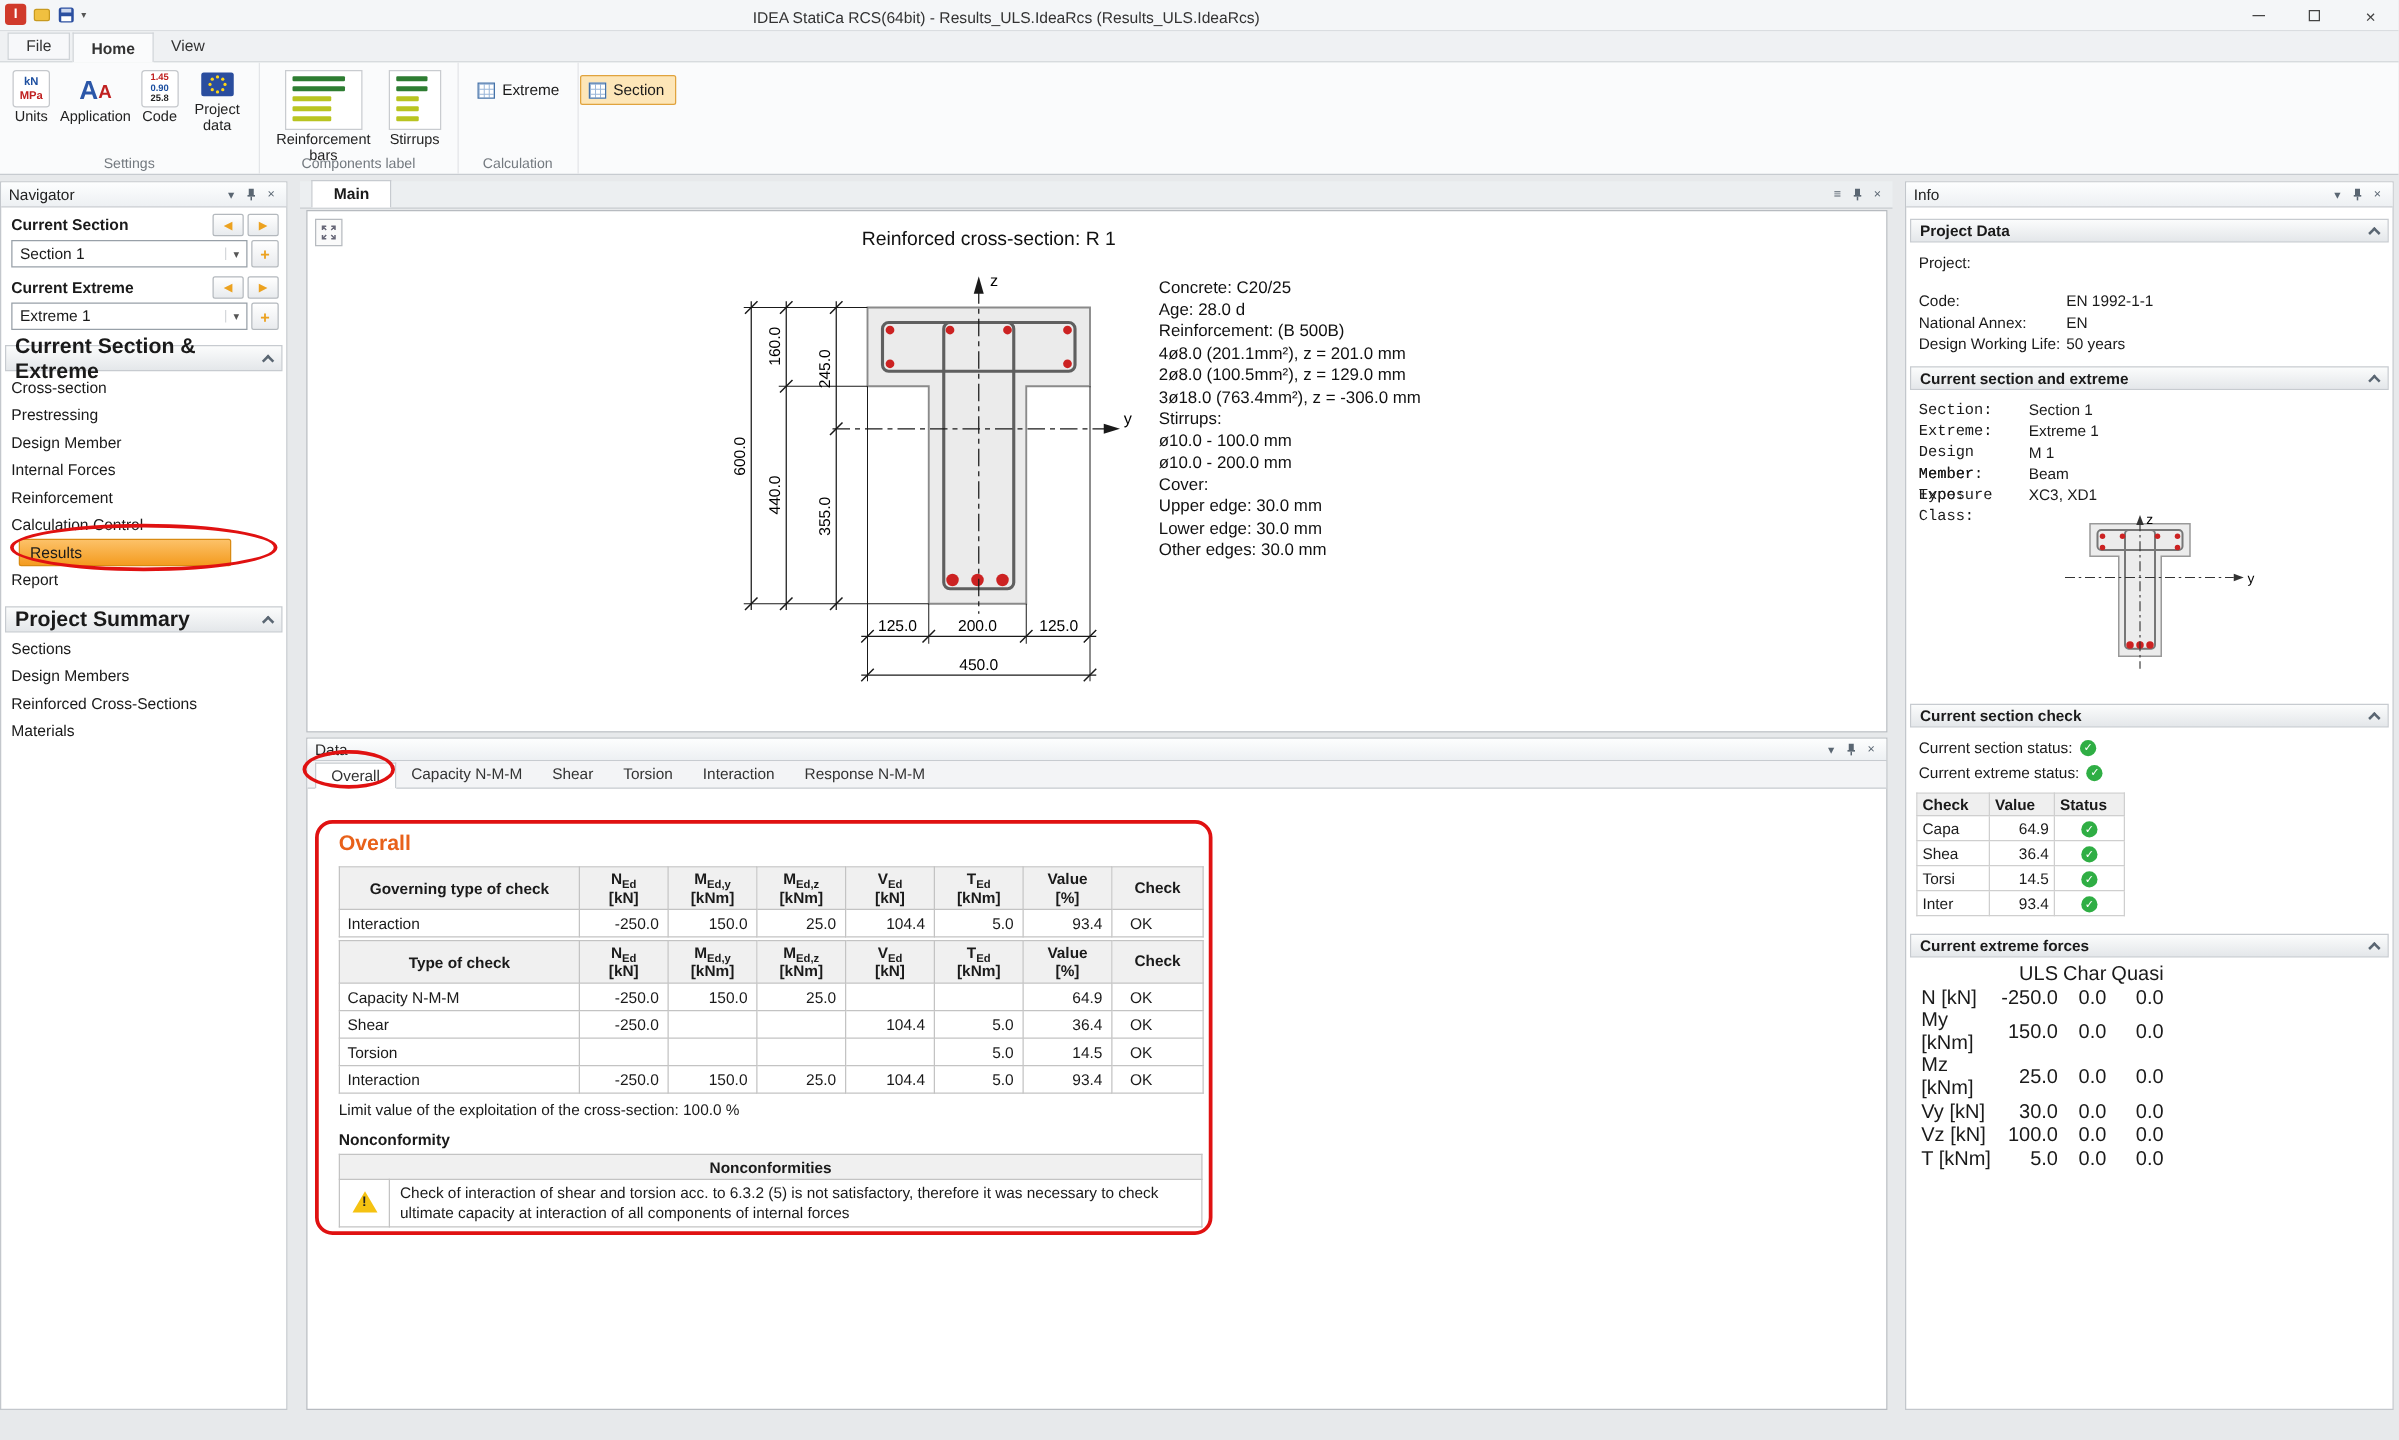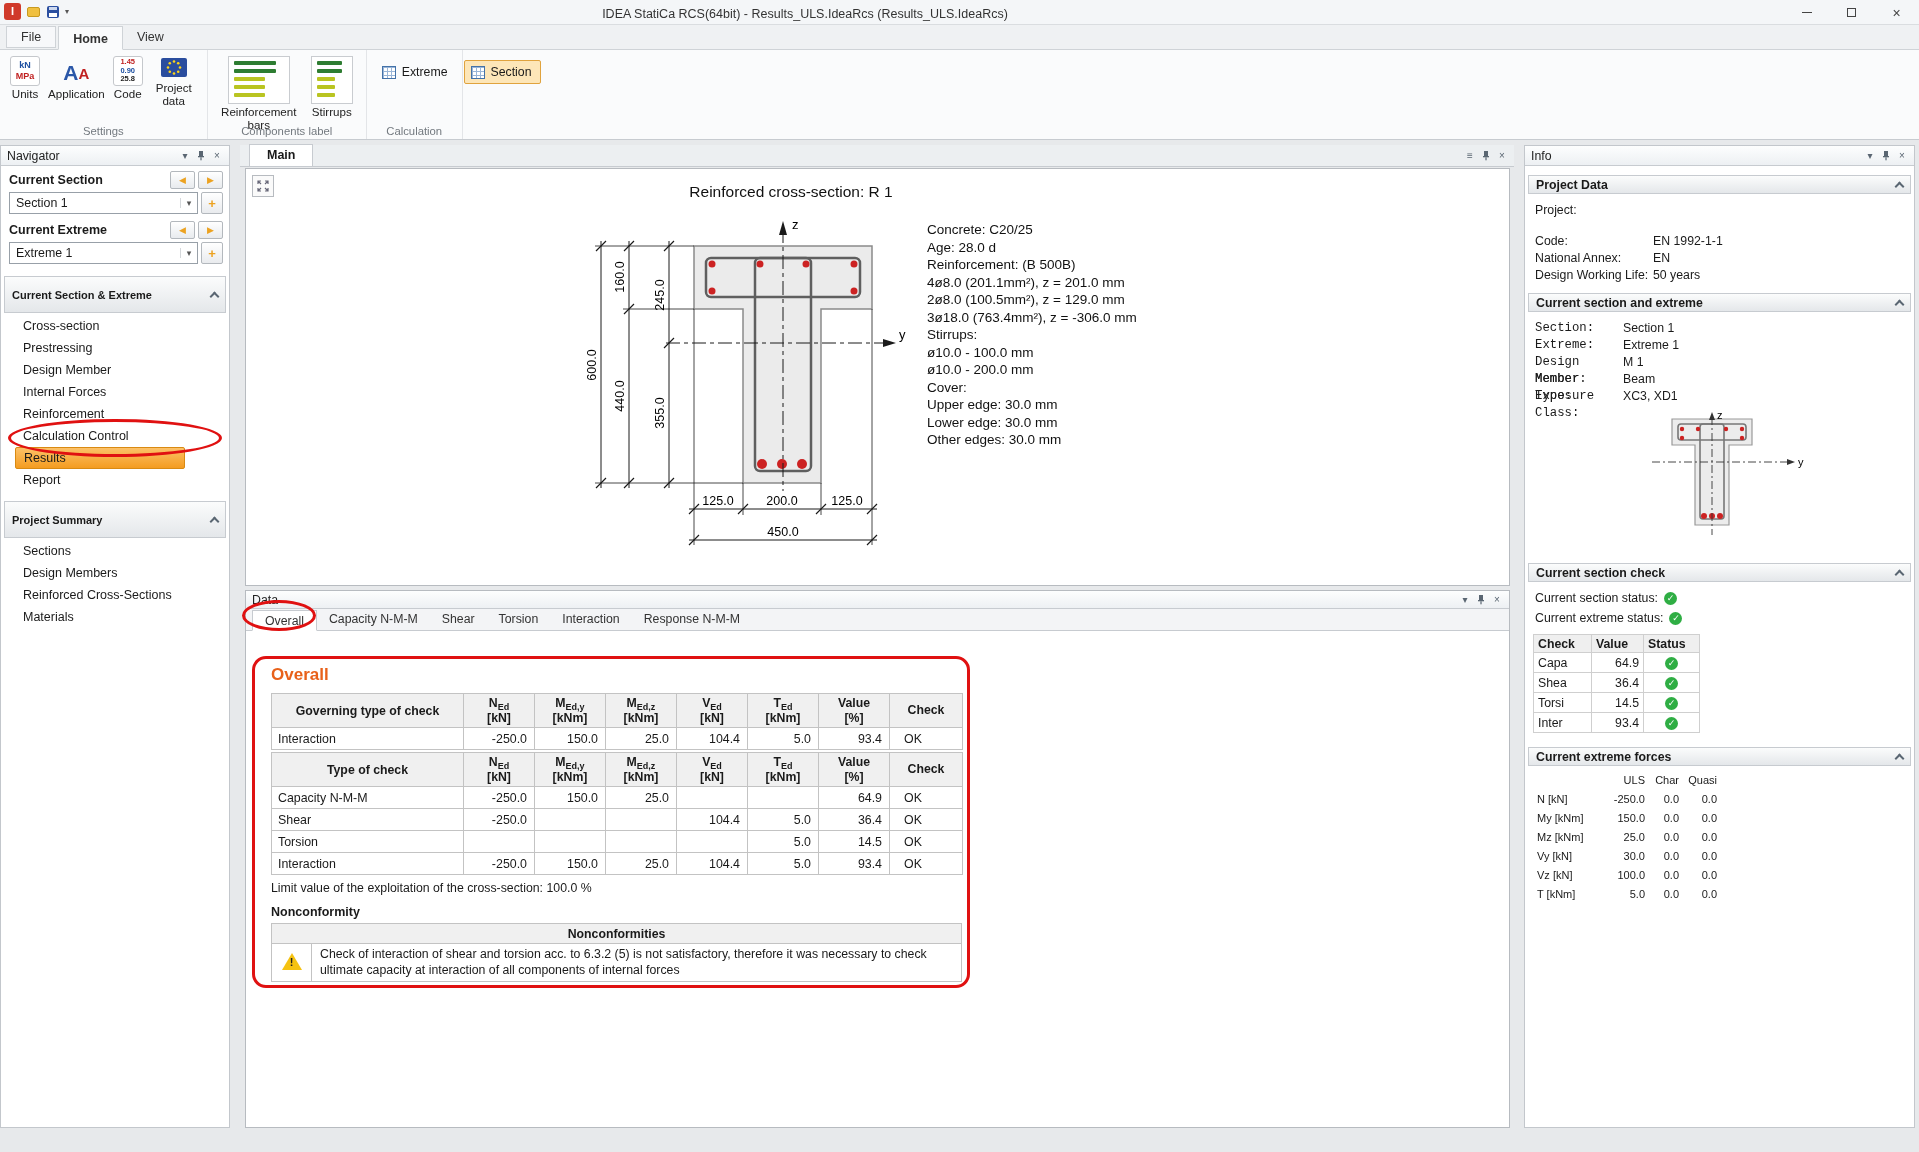--- a/index.html
+++ b/index.html
@@ -64,25 +64,25 @@
 
 .navigator{left:0;top:145px;width:230px;bottom:24px;}
 .navlabelrow{display:flex;align-items:center;height:24px;padding:3px 6px 0 8px;}
 .navlabelrow b{font-size:12.5px;}
 .navlabelrow .sp{flex:1;}
 .abtn{width:25px;height:18px;border:1px solid #b3b8bd;background:linear-gradient(#fff,#e8ebee);display:flex;align-items:center;justify-content:center;font-size:9px;color:#eca220;margin-left:3px;border-radius:2px;}
 .ddrow{display:flex;align-items:center;height:26px;padding:2px 6px 2px 8px;}
 .dropdown{flex:1;height:22px;border:1px solid #98a0a8;background:#fff;display:flex;align-items:center;padding-left:6px;font-size:12.4px;}
 .dropdown .dchev{margin-left:auto;width:17px;text-align:center;color:#555;font-size:9px;border-left:1px solid #d5d8db;}
 .mini{width:22px;height:22px;margin-left:3px;border:1px solid #b3b8bd;background:linear-gradient(#fff,#e9ebee);display:flex;align-items:center;justify-content:center;color:#eca220;font-weight:bold;font-size:13px;border-radius:2px;}
-.ghead{margin:10px 3px 0 3px;height:37px;background:linear-gradient(#fbfcfc,#e4e7ea);border:1px solid #c7cbd0;display:flex;align-items:center;padding:0 7px;font-weight:bold;font-size:11px;}
+.ghead{margin:10px 3px 0 3px;height:21px;background:linear-gradient(#fbfcfc,#e4e7ea);border:1px solid #c7cbd0;display:flex;align-items:center;padding:0 7px;font-weight:bold;font-size:17px;}
 .ghead .sp{flex:1;}
 .chevup{width:7px;height:7px;border-left:2px solid #5a6672;border-top:2px solid #5a6672;transform:rotate(45deg);margin-top:4px;}
 .nlist{list-style:none;margin:0;padding:2px 0 0 0;}
-.nitem{height:22px;line-height:22px;padding-left:22px;font-size:12.5px;}
+.nitem{height:22px;line-height:22px;padding-left:8px;font-size:12.5px;}
 .nitem.active{margin:0 44px 0 14px;padding-left:8px;background:linear-gradient(#fcc168,#f49c20);border:1px solid #d98a12;border-radius:2px;height:22px;line-height:20px;}
 
 
 .center{position:absolute;left:240px;top:145px;width:1274px;bottom:24px;}
 .mts{position:absolute;top:0;left:0;right:0;height:22px;background:#eceff1;border-bottom:1px solid #c7cbd0;display:flex;align-items:flex-end;justify-content:space-between;}
 .mtab{height:22px;line-height:21px;padding:0 17px;background:#fff;border:1px solid #c7cbd0;border-bottom:none;font-weight:bold;font-size:12.5px;margin-left:9px;}
 .mtsicons{margin-left:auto;display:flex;align-items:center;height:22px;padding-right:4px;}
 .drawing{position:absolute;top:23px;left:5px;right:4px;height:418px;background:#fff;border:1px solid #b7bbc0;}
 .expand{position:absolute;left:6px;top:6px;width:22px;height:22px;border:1px solid #b7bbc0;background:#fafafa;display:flex;align-items:center;justify-content:center;}
 .dtitle{position:absolute;left:340px;top:14px;width:410px;text-align:center;font-size:15.5px;color:#111;}
@@ -129,21 +129,21 @@
 .irows{margin-top:8px;}
 .mb14{margin-bottom:14px;}
 .srow{display:flex;align-items:center;padding-left:10px;height:20px;font-size:12.3px;gap:6px;}
 .okc{display:inline-flex;width:13px;height:13px;border-radius:50%;background:#2fae44;color:#fff;font-size:9px;align-items:center;justify-content:center;flex:0 0 auto;}
 table.ict{border-collapse:collapse;font-size:12.3px;margin:6px 0 0 8px;}
 table.ict th,table.ict td{border:1px solid #cfcfcf;}
 table.ict th{background:#efefef;height:18px;font-weight:bold;text-align:left;padding:0 4px;}
 table.ict td{height:20px;padding:0 4px;margin-left:18px;}
 table.ict td.num{text-align:right;}
 table.ict td.st{text-align:center;}
-table.eft{border-collapse:collapse;font-size:11px;margin:4px 0 0 10px;}
+table.eft{border-collapse:collapse;font-size:16px;margin:4px 0 0 10px;}
 table.eft th{font-weight:normal;text-align:right;height:19px;padding:0 2px;}
 table.eft td{height:19px;padding:0 2px;}
 table.eft td.lbl{text-align:left;}
 table.eft td.num{text-align:right;}
 .minisvgwrap{margin:4px 0 0 62px;}
 
 
 .statusbar{position:absolute;left:0;right:0;bottom:0;height:24px;background:#f0f0f0;border-top:1px solid #cfd3d7;line-height:23px;padding-left:8px;font-size:12.3px;color:#222;}
 
 

